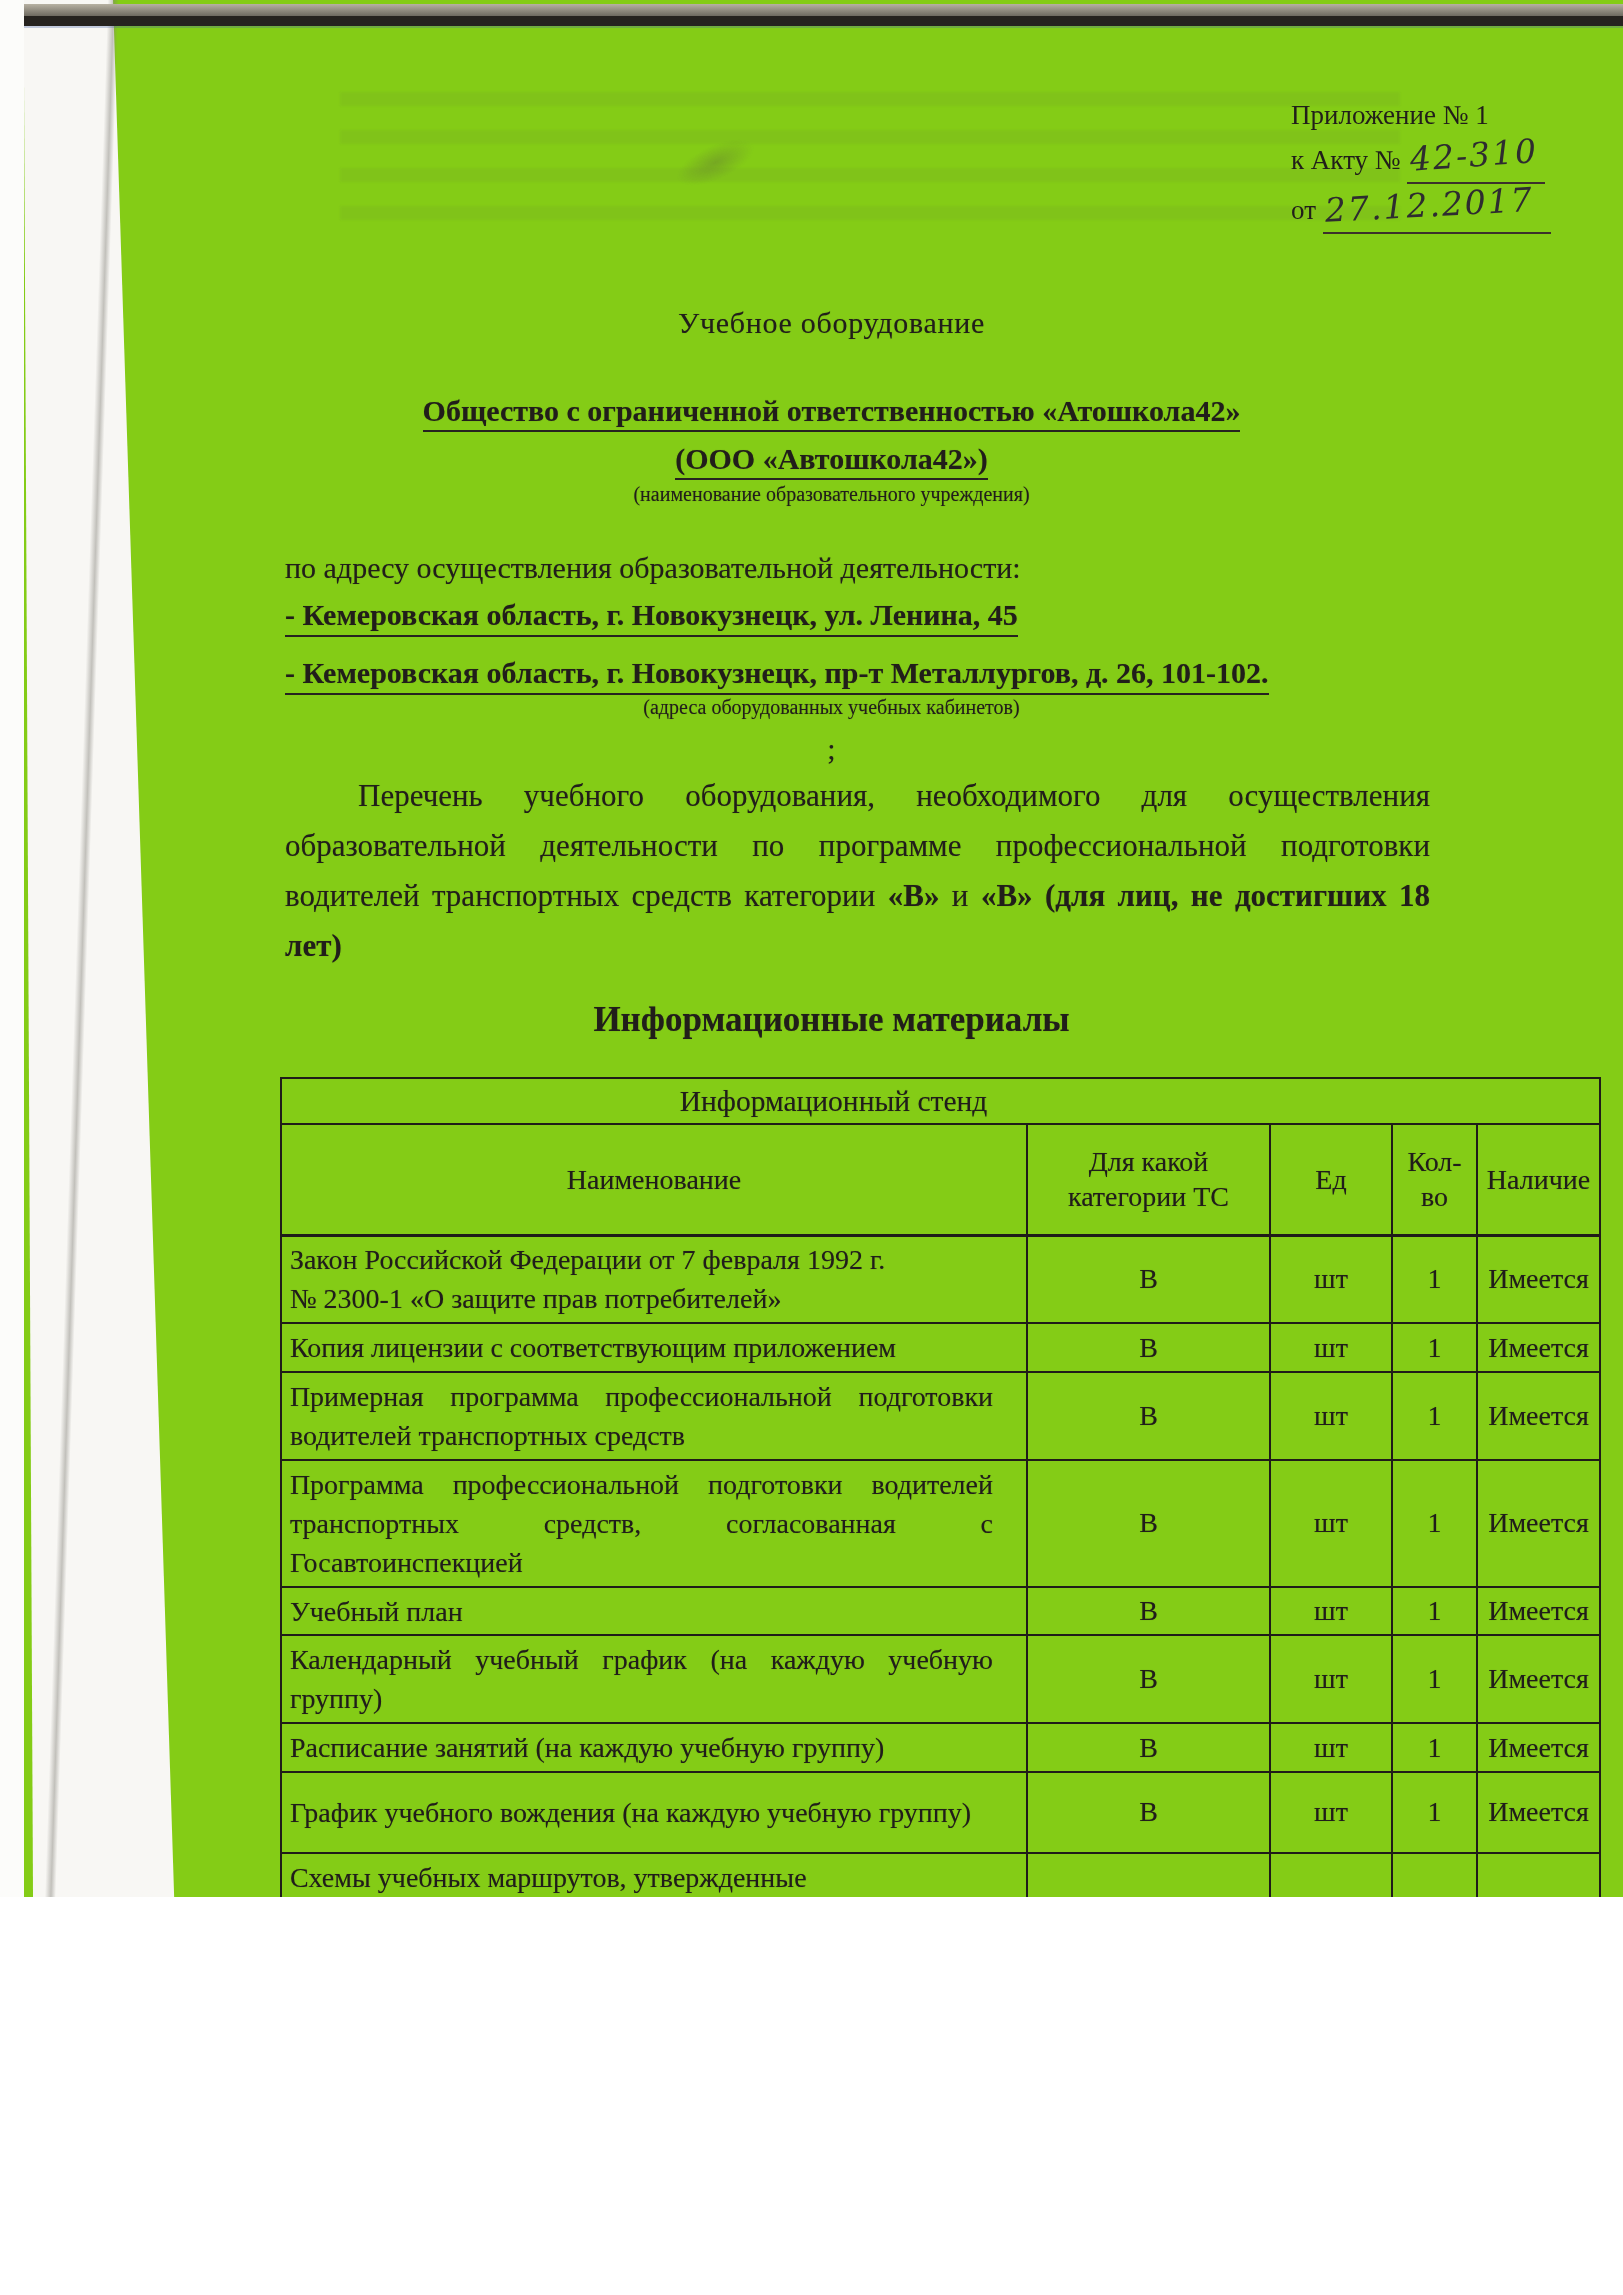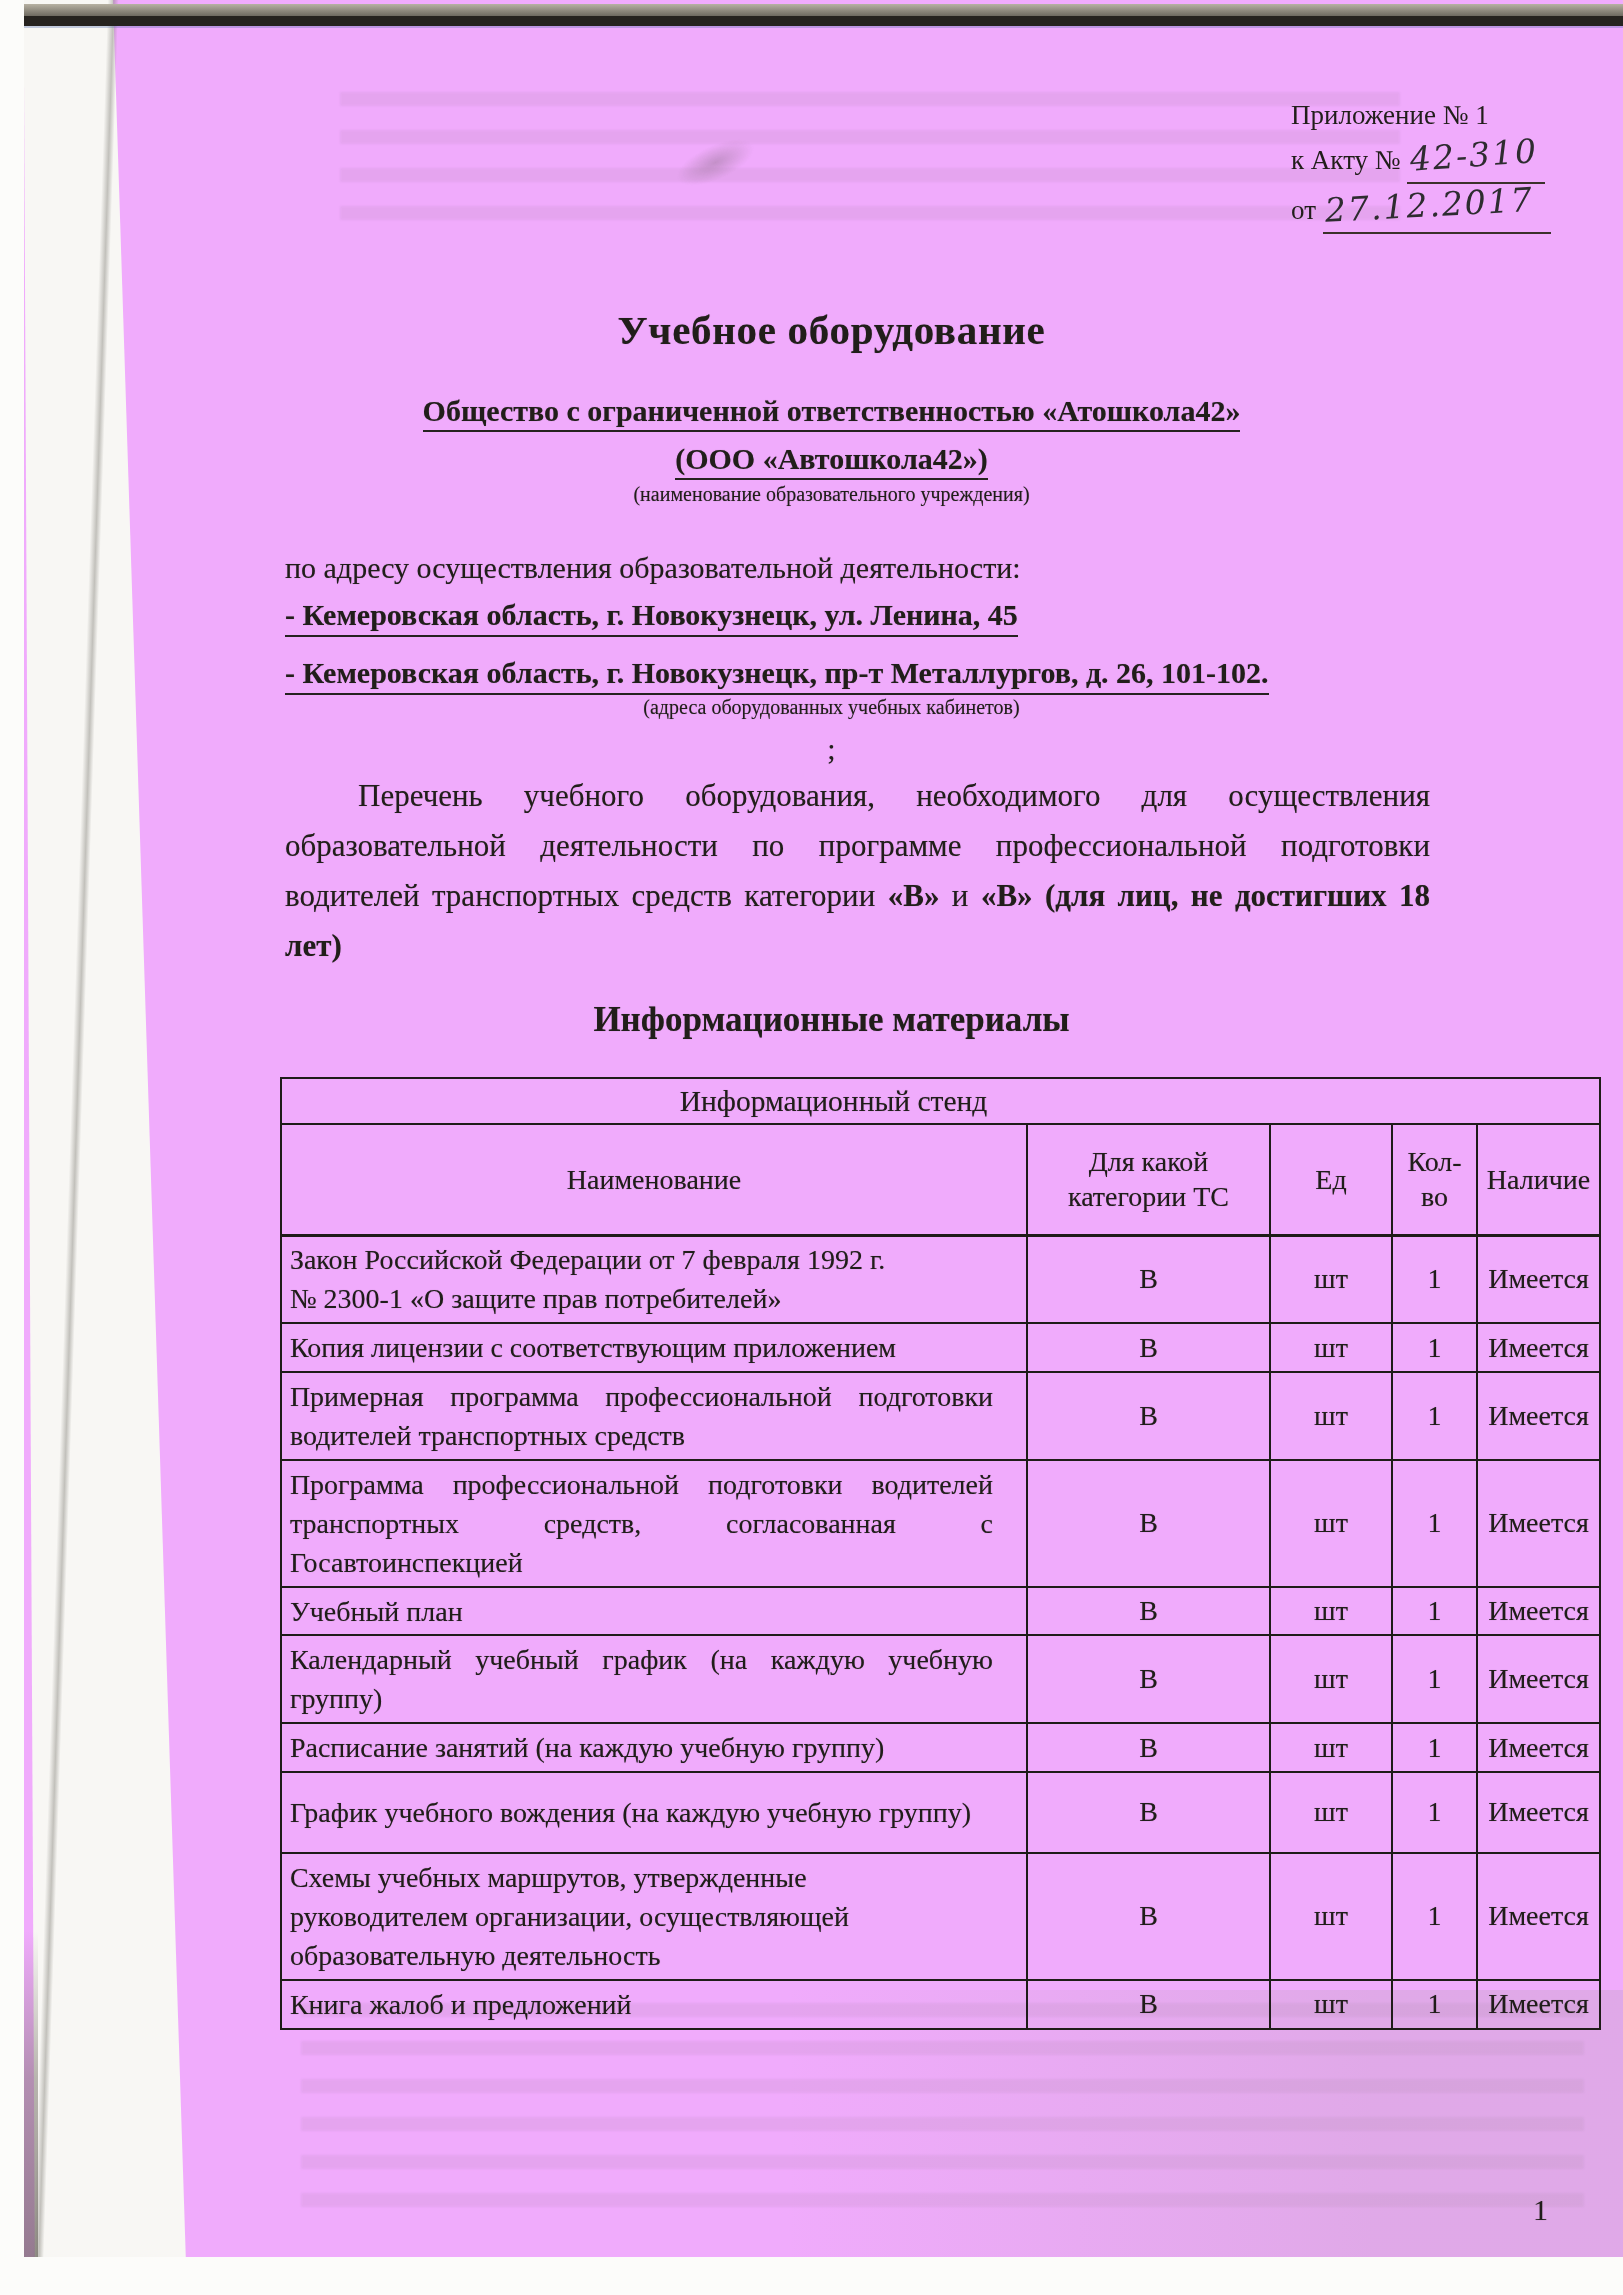--- a/index.html
+++ b/index.html
@@ -1,18 +1,18 @@
 <!DOCTYPE html>
 <html style="font-size:10.5px"><head>
 <meta charset="utf-8">
 <style>
   html,body{margin:0;padding:0;background:#ffffff;}
   #canvas{
-    position:relative;width:1623px;height:2295px;overflow:hidden;
-    background:#f0abfc;
+    position:relative;width:1623px;height:1897px;overflow:hidden;
+    background:#84cc16;
     font-family:"Liberation Serif","DejaVu Serif",serif;
     color:#211e1a;
   }
   #canvas *{box-sizing:border-box;}
   .txt{position:absolute;text-shadow:0 0 0.8px rgba(45,40,34,0.45);}
   
   .page-light{
     position:absolute;left:0;top:0;width:100%;height:100%;
     background:#f8f7f4;
     clip-path:polygon(23.6px 0px,113px 0px,187px 2295px,35px 2295px);
@@ -38,21 +38,21 @@
     background:radial-gradient(closest-side,rgba(80,74,66,0.28),rgba(80,74,66,0) 72%);
     transform:rotate(-24deg);filter:blur(0.7px);}
   
   .hdr{position:absolute;left:1291px;top:97px;width:288px;font-size:27px;line-height:37px;}
   .hdr .row{margin-bottom:5.2px;white-space:nowrap;}
   .hand{display:inline-block;border-bottom:2.6px solid #3c312b;padding:0 6.5px 2.6px 2.6px;}
   .hand .ink{display:inline-block;font-style:italic;font-size:33px;letter-spacing:2px;
     color:#2e2c30;transform:rotate(-4deg) translateY(-2.6px);font-family:"DejaVu Serif",serif;}
   
   .center-col{position:absolute;left:275px;width:1113px;text-align:center;}
-  .doc-title{font-size:41px;font-weight:700;letter-spacing:0.7px;}
+  .doc-title{font-size:30px;font-weight:400;letter-spacing:0.7px;}
   .org{font-size:30px;font-weight:700;}
   .org .u{border-bottom:2.6px solid #262220;padding-bottom:2.6px;}
   .small-cap{font-size:20px;}
   
   .body-line{position:absolute;left:285px;font-size:30px;white-space:nowrap;}
   .addr{font-weight:700;}
   .addr .u{border-bottom:2.6px solid #262220;padding-bottom:3.9px;text-align:center;}
   .para{position:absolute;left:285px;top:771px;width:1145px;font-size:31px;line-height:50px;
     text-align:justify;text-indent:73px;}
   .section-title{position:absolute;left:275px;top:1000px;width:1113px;text-align:center;

